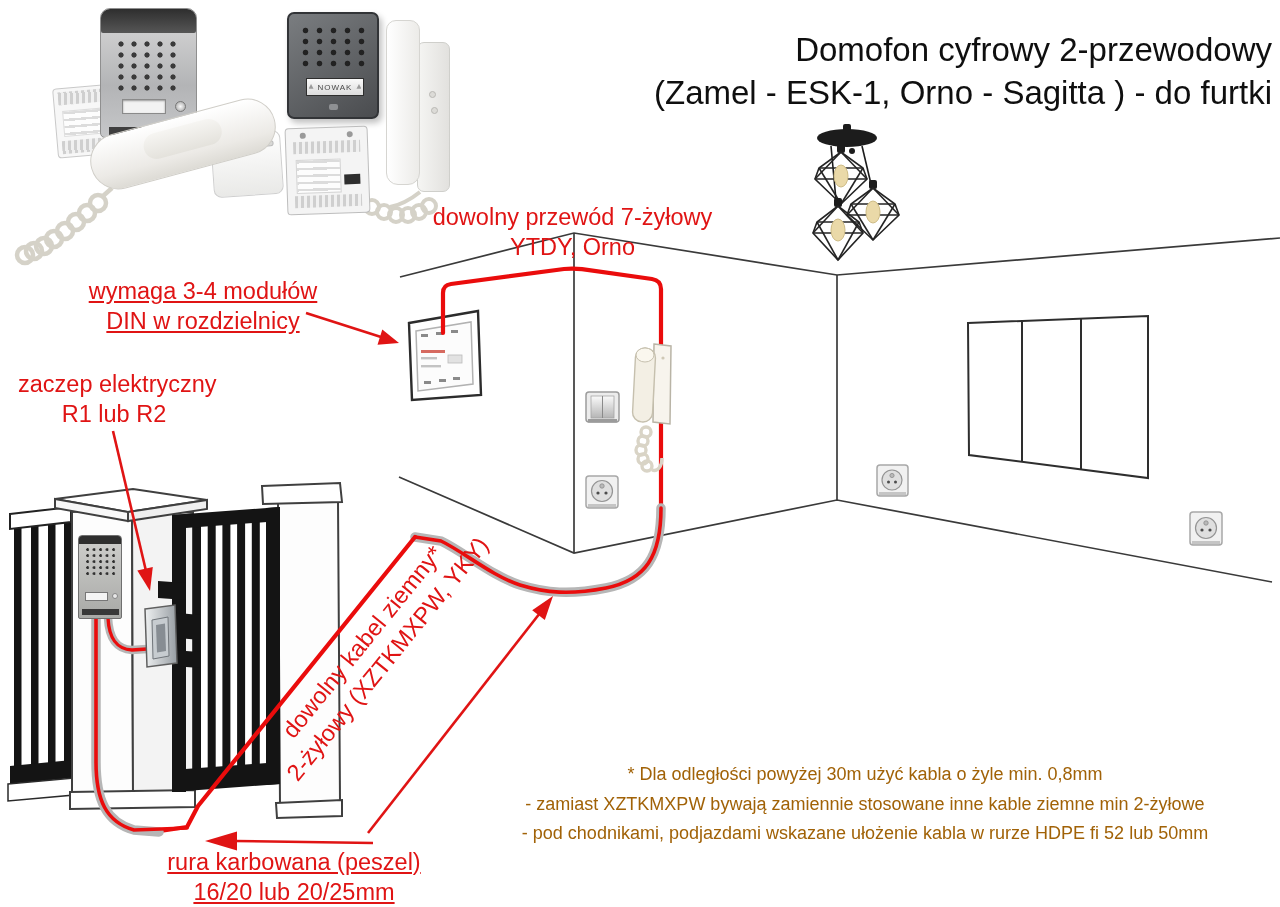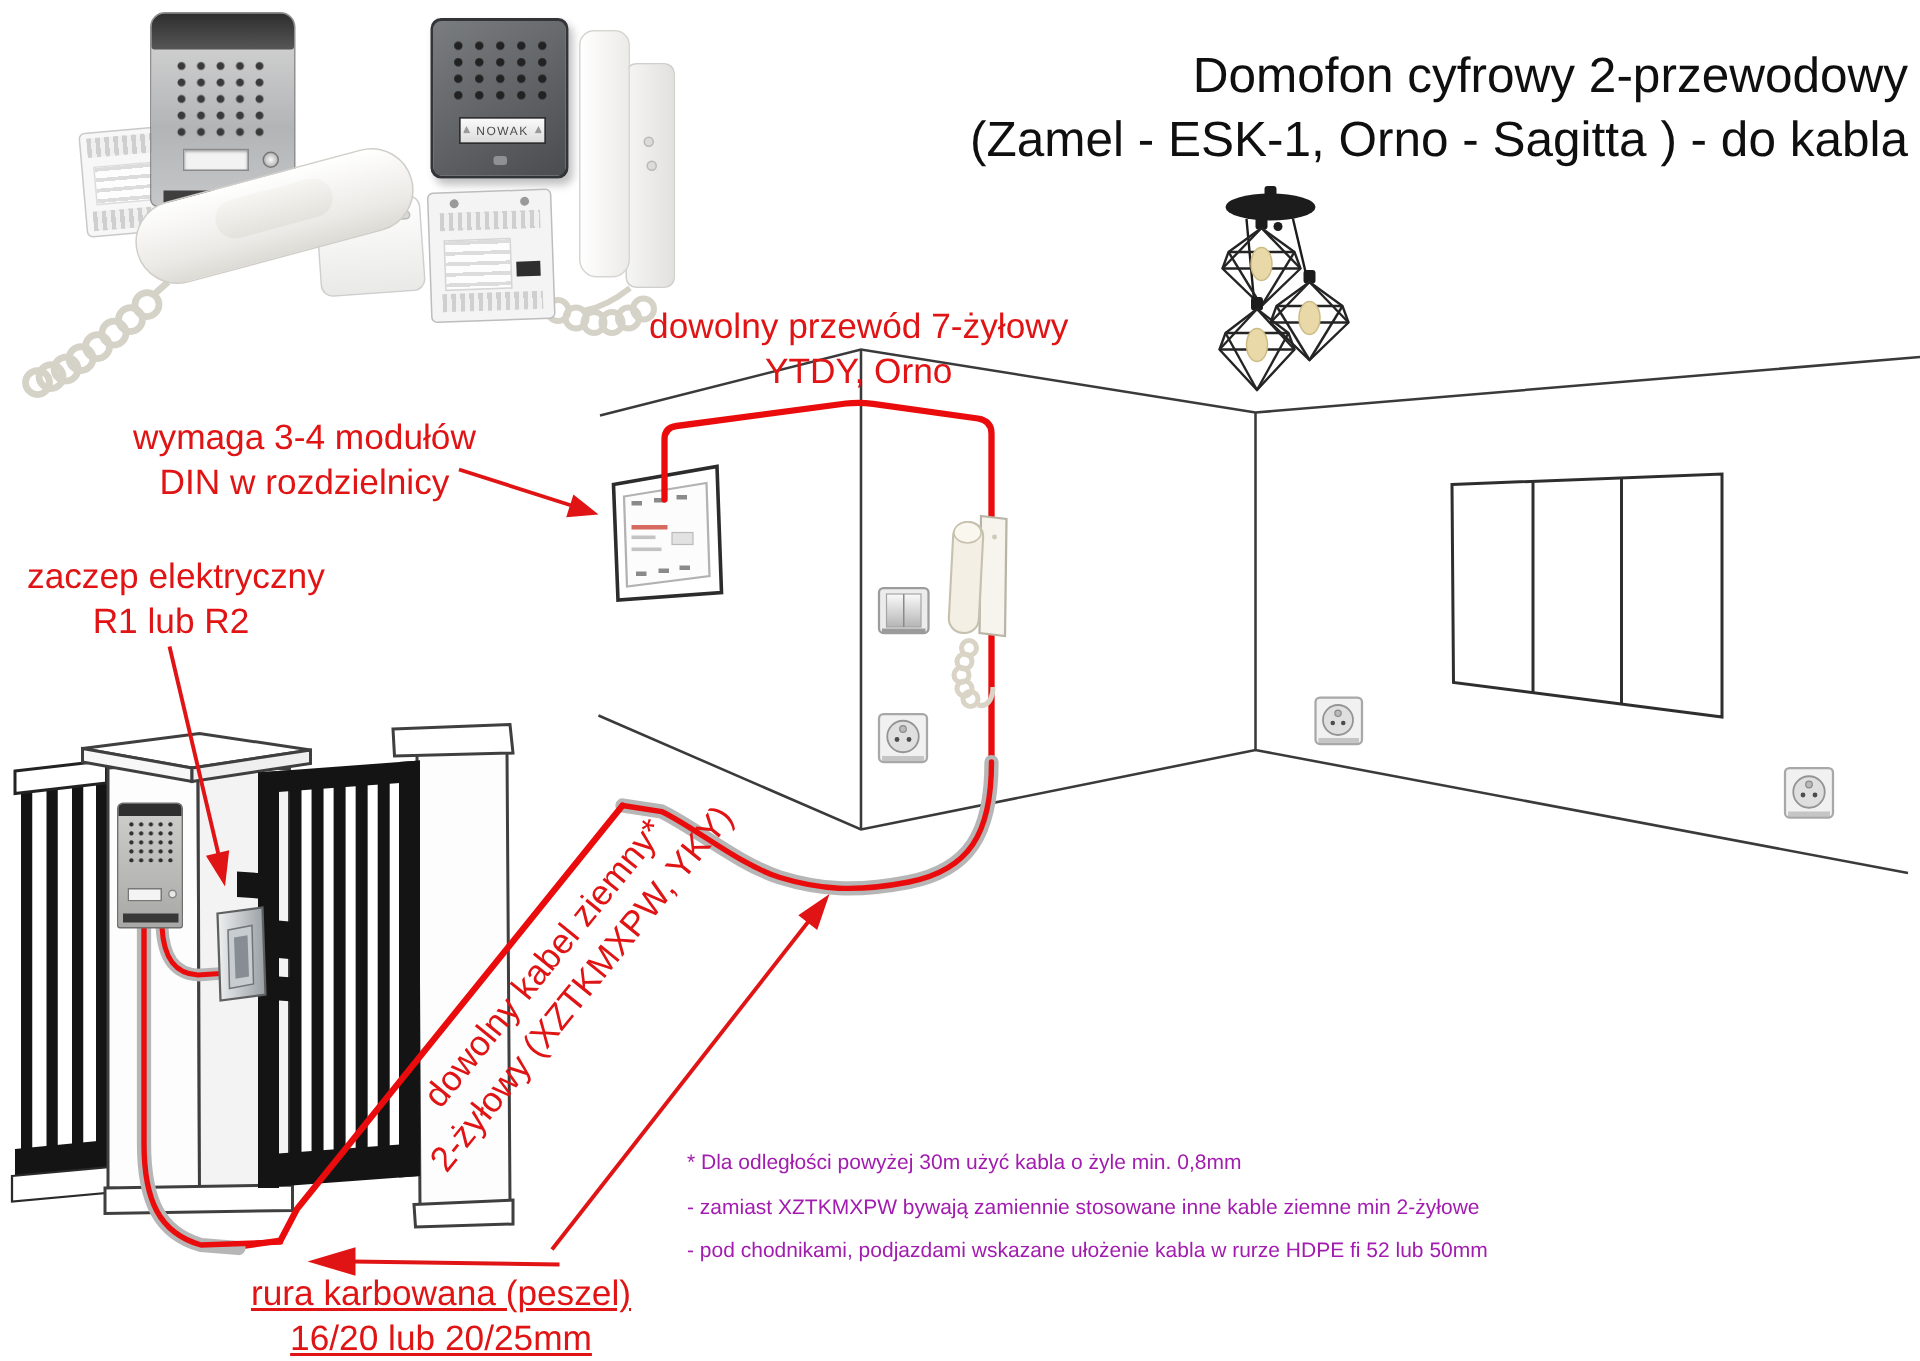--- a/index.html
+++ b/index.html
@@ -5,22 +5,22 @@
   html,body{margin:0;padding:0;background:#ffffff;}
   #stage{position:relative;width:1280px;height:907px;background:#ffffff;overflow:hidden;
          font-family:"Liberation Sans",sans-serif;}
   #lineart{position:absolute;left:0;top:0;z-index:1;}
   .abs{position:absolute;box-sizing:border-box;}
   .ph{z-index:2;}
   .ann{position:absolute;z-index:5;color:#e01414;font-size:23.5px;line-height:30px;
        text-align:center;white-space:nowrap;}
   .title{position:absolute;z-index:5;color:#0f0f0f;font-size:33px;line-height:43px;
          text-align:right;white-space:nowrap;}
-  .foot{position:absolute;z-index:5;color:#a21caf;font-size:14px;line-height:29.5px;
-        text-align:left;white-space:nowrap;}
+  .foot{position:absolute;z-index:5;color:#a16207;font-size:18px;line-height:29.5px;
+        text-align:center;white-space:nowrap;}
   .rot{transform:rotate(-51deg);}
   
   .panel1{background:linear-gradient(180deg,#d9d9d9,#b3b4b6 60%,#c6c7c9);border:1px solid #8f8f8f;
           border-radius:10px 10px 5px 5px;}
   .darkcap{background:linear-gradient(#2e2e2e,#565656);border-radius:9px 9px 2px 2px;}
   .grille{background-image:radial-gradient(circle at 3px 3px,#3a3a3a 2.2px,rgba(0,0,0,0) 3px);
           background-size:13px 11px;}
   .grille-sm{background-image:radial-gradient(circle at 1.6px 1.6px,#303030 1.1px,rgba(0,0,0,0) 1.7px);
           background-size:6.5px 6px;}
   .grille-dk{background-image:radial-gradient(circle at 3.5px 3.5px,#222 2.4px,rgba(0,0,0,0) 3.2px);
@@ -334,29 +334,29 @@
 <div class="abs ph" style="left:78px;top:535px;width:44px;height:84px;background:linear-gradient(180deg,#cfcfcd,#a8a9a6);border:1px solid #6f6f6f;border-radius:4px 4px 2px 2px;z-index:3;">
   <div class="abs" style="left:0;top:0;right:0;height:8px;background:#2f2f2f;border-radius:3px 3px 0 0;"></div>
   <div class="abs grille-sm" style="left:7px;top:12px;width:31px;height:27px;"></div>
   <div class="abs" style="left:6px;top:56px;width:23px;height:9px;background:#f4f4f4;border:1px solid #777;"></div>
   <div class="abs" style="left:33px;top:57px;width:6px;height:6px;border-radius:50%;background:#e8e8e8;border:1px solid #888;"></div>
   <div class="abs" style="left:3px;bottom:3px;width:37px;height:6px;background:#383838;"></div>
 </div>
 
 <div class="title" style="left:510px;top:28px;width:762px;">
   <div>Domofon cyfrowy 2-przewodowy</div>
-  <div>(Zamel - ESK-1, Orno - Sagitta ) - do kabla</div>
+  <div>(Zamel - ESK-1, Orno - Sagitta ) - do furtki</div>
 </div>
 
 <div class="ann" style="left:420px;top:202px;width:305px;">
   <div>dowolny przewód 7-żyłowy</div>
   <div>YTDY, Orno</div>
 </div>
 
-<div class="ann" style="left:75px;top:276px;width:256px;">
+<div class="ann" style="left:75px;top:276px;width:256px;text-decoration:underline;">
   <div>wymaga 3-4 modułów</div>
   <div>DIN w rozdzielnicy</div>
 </div>
 
 <div class="ann" style="left:18px;top:369px;width:192px;">
   <div>zaczep elektryczny</div>
   <div>R1 lub R2</div>
 </div>
 
 <div class="ann rot" style="left:225px;top:621px;width:300px;height:62px;">

